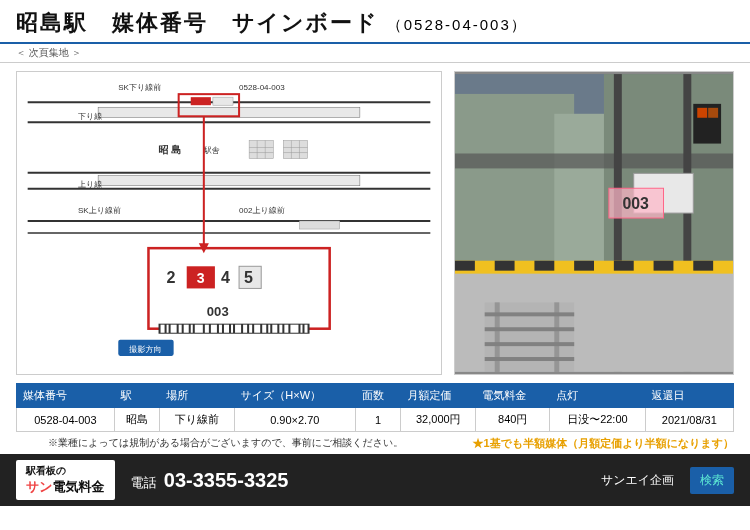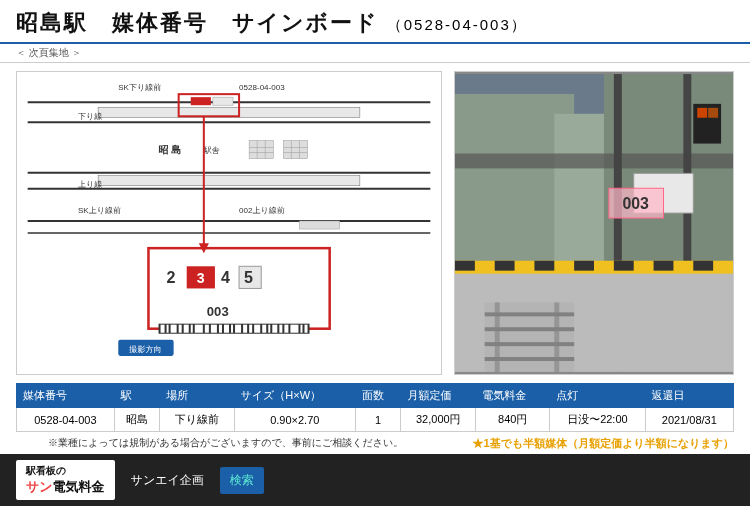--- a/index.html
+++ b/index.html
@@ -340,15 +340,19 @@
     <span class="note-row">※業種によっては規制がある場合がございますので、事前にご相談ください。</span>
     <span class="highlight-note">★1基でも半額媒体（月額定価より半額になります）</span>
   </div>
 </div>
 
 <div class="footer">
   <div class="footer-logo">
     <div style="font-size:10px;">駅看板の</div>
     <div><span class="red">サン</span><span>電気料金</span></div>
   </div>
+  <div class="footer-phone">
+    <span>電話</span>&nbsp;
+    <span class="num">03-3355-3325</span>
+  </div>
   <div class="footer-brand">サンエイ企画</div>
   <button class="footer-search">検索</button>
 </div>
 
 </body></html>

